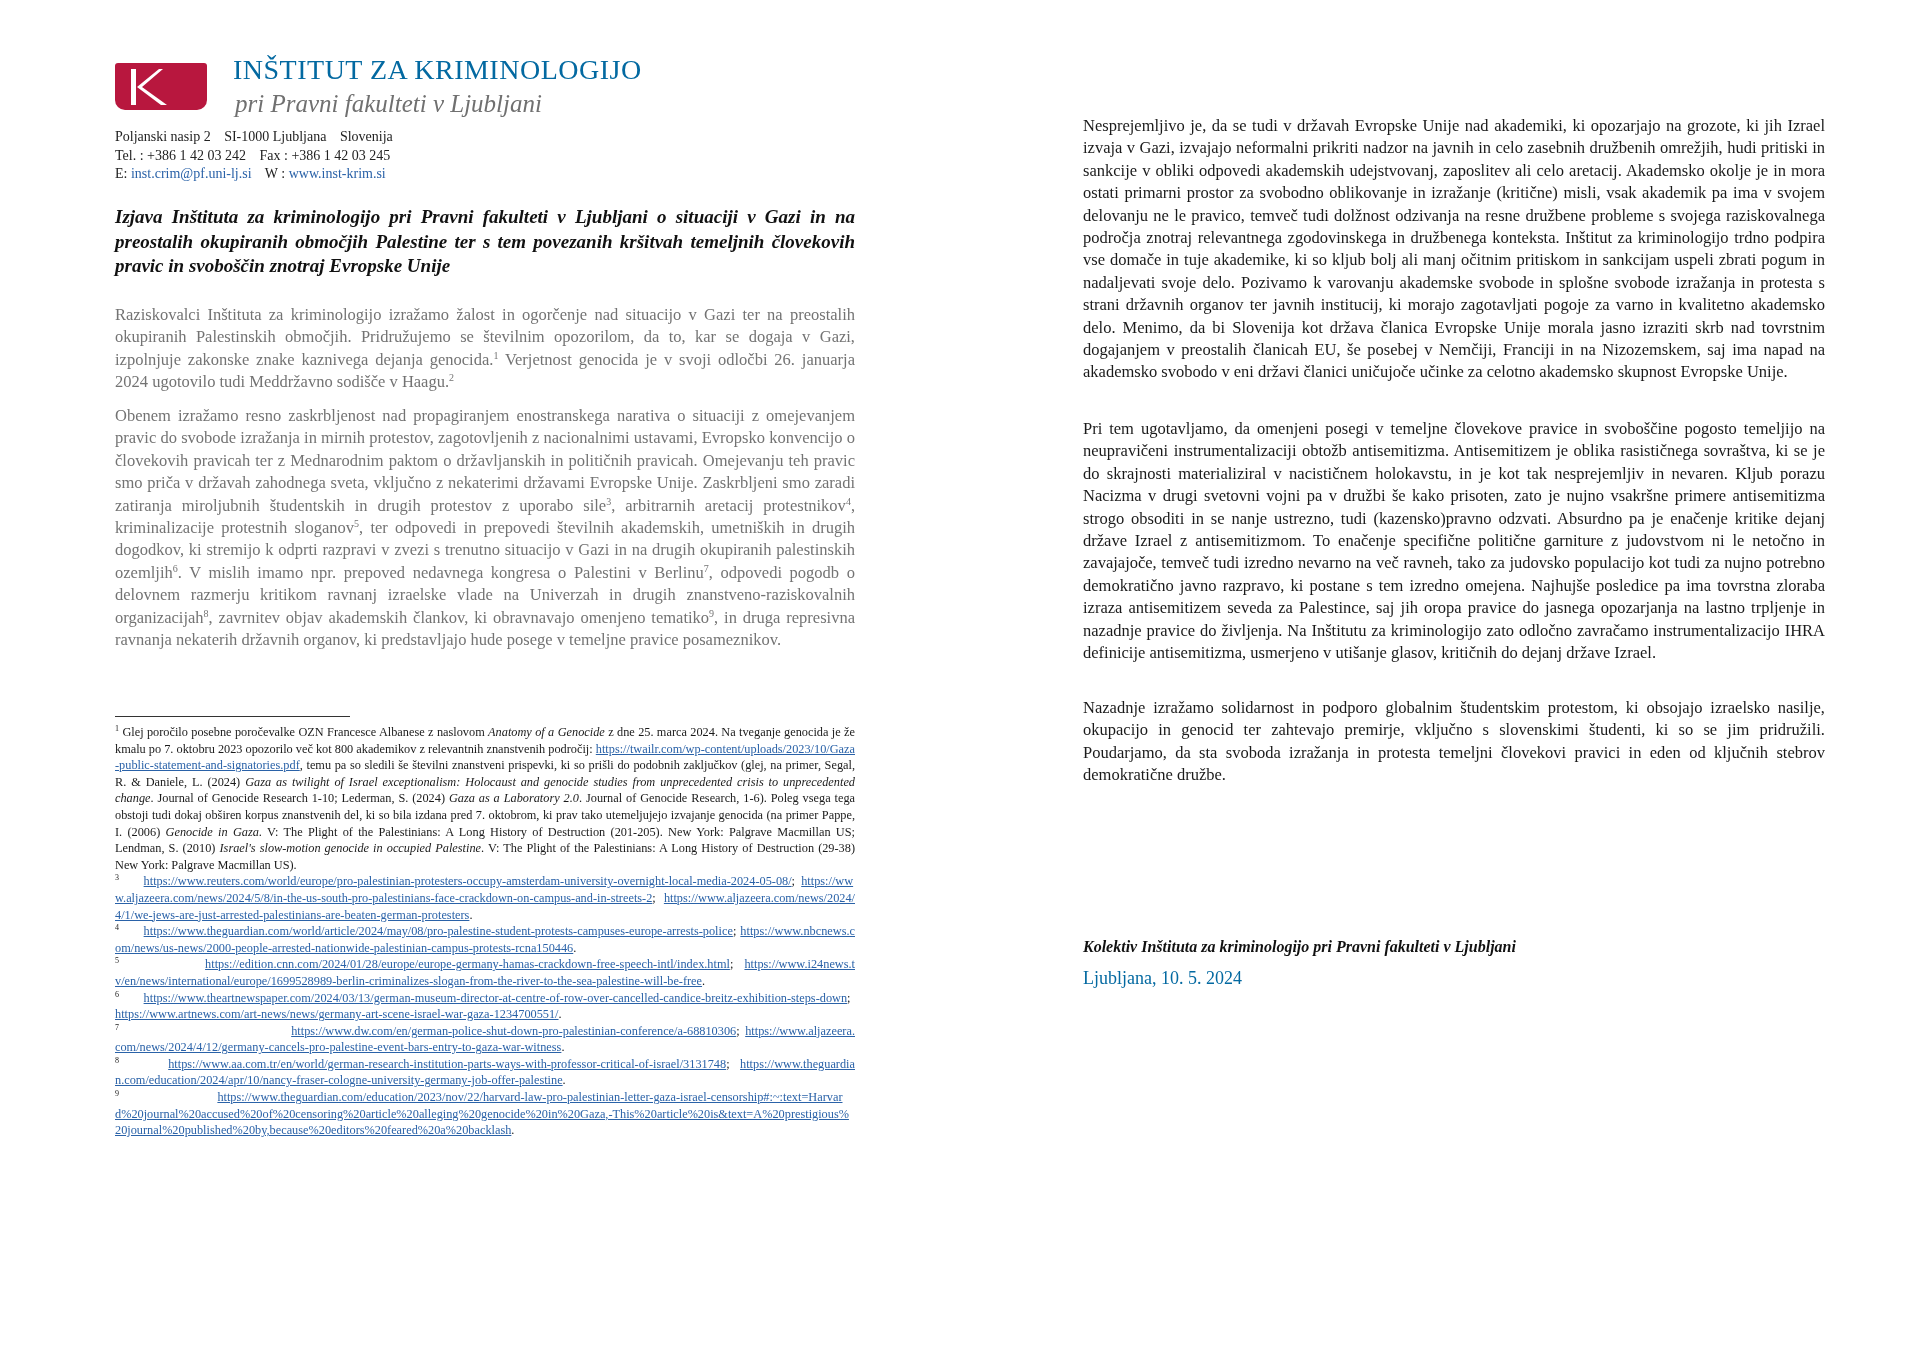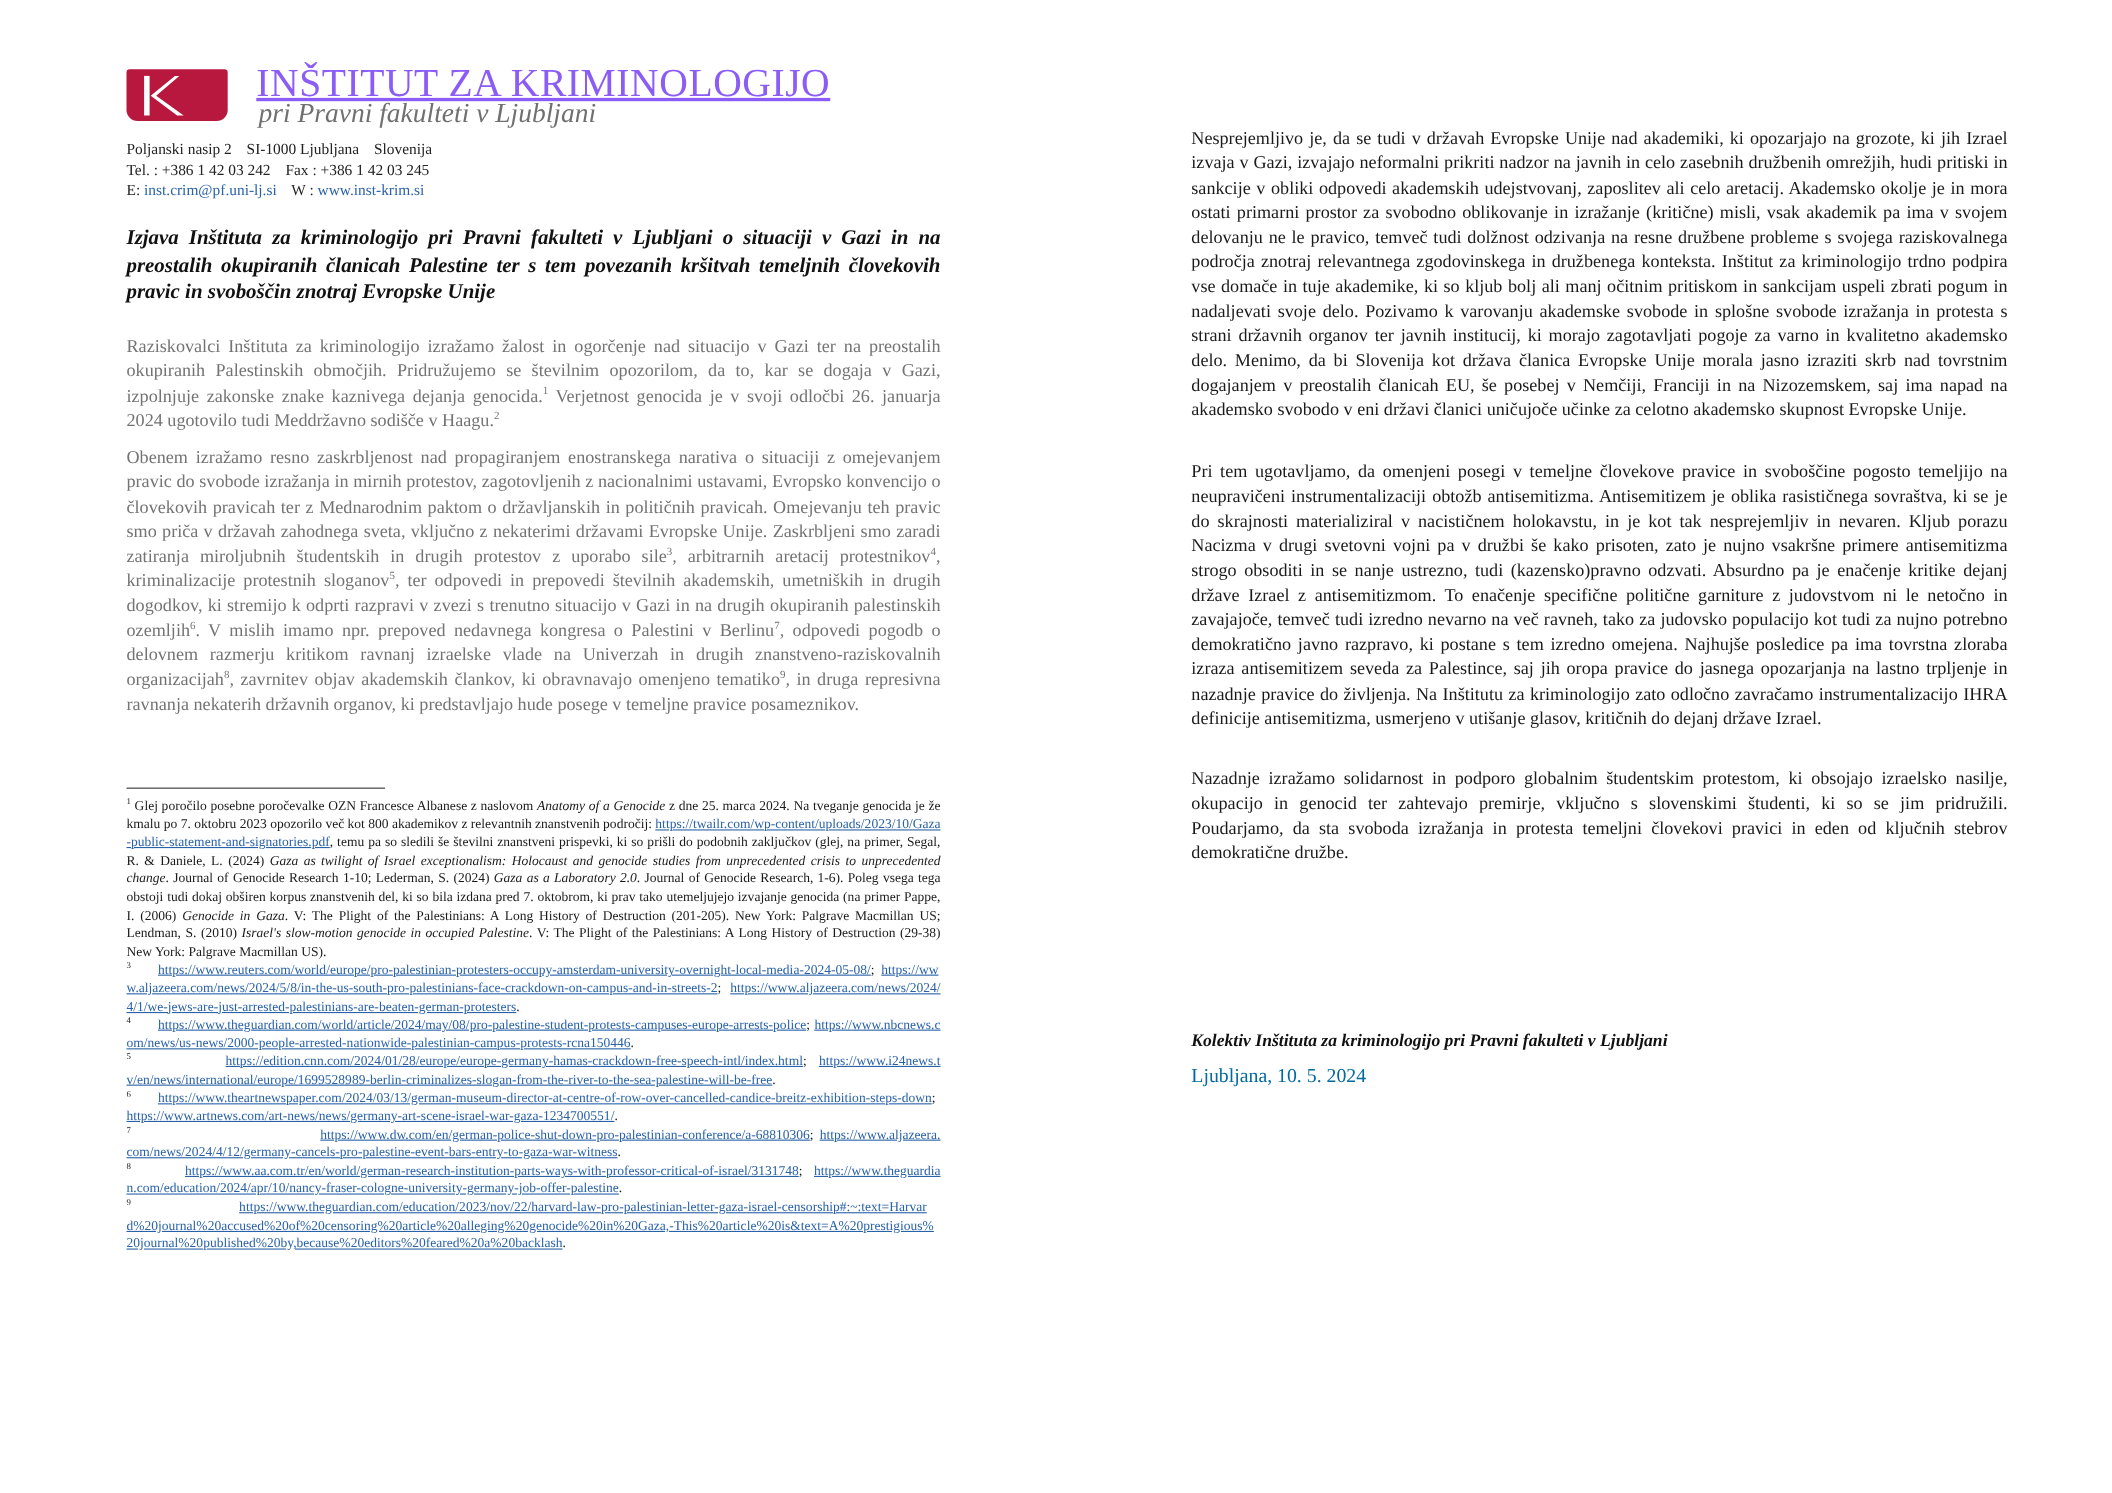--- a/index.html
+++ b/index.html
@@ -5,21 +5,21 @@
   html, body { margin:0; padding:0; background:#ffffff; }
   body { width:1920px; height:1357px; position:relative; overflow:hidden; font-family:"Liberation Serif", serif; color:#1a1a1a; }
   .page { position:absolute; top:0; }
   .page-left { left:0; width:960px; height:1357px; }
   .page-right { left:960px; width:960px; height:1357px; }
 
   
   .letterhead { position:absolute; left:115px; top:60px; width:660px; }
   .logo { position:absolute; left:0; top:3px; width:92px; height:47px; background:#b8173e; border-radius:3px 3px 10px 10px; }
   .logo svg { position:absolute; left:0; top:0; }
-  .inst-name { position:absolute; left:118px; top:-6px; font-size:36px; color:#8b5cf6; letter-spacing:0.5px; white-space:nowrap;text-decoration:underline; }
+  .inst-name { position:absolute; left:118px; top:-6px; font-size:28px; color:#0369a1; letter-spacing:0.5px; white-space:nowrap; }
   .inst-sub { position:absolute; left:120px; top:30px; font-size:25px; font-style:italic; color:#707070; white-space:nowrap; }
   .contact { position:absolute; left:115px; top:128px; font-size:14px; line-height:18.5px; color:#222; }
   .contact .row { white-space:nowrap; }
   .contact .gap { display:inline-block; width:10px; }
   a.link { color:#2a62a8; }
 
   
   .doc-title { position:absolute; left:115px; top:205px; width:740px; font-size:19px; font-weight:bold; font-style:italic; line-height:24.5px; text-align:justify; color:#111; }
 
   .body-text { position:absolute; left:115px; width:740px; font-size:16.5px; line-height:22.4px; text-align:justify; color:#737373; }
@@ -71,21 +71,21 @@
       <span>+386 1 42 03 245</span>
     </div>
     <div class="row">
       <span>E:</span>
       <a class="link">inst.crim@pf.uni-lj.si</a><span class="gap"></span>
       <span>W :</span>
       <a class="link">www.inst-krim.si</a>
     </div>
   </div>
 
-  <div class="doc-title">Izjava Inštituta za kriminologijo pri Pravni fakulteti v Ljubljani o situaciji v Gazi in na preostalih okupiranih članicah Palestine ter s tem povezanih kršitvah temeljnih človekovih pravic in svoboščin znotraj Evropske Unije</div>
+  <div class="doc-title">Izjava Inštituta za kriminologijo pri Pravni fakulteti v Ljubljani o situaciji v Gazi in na preostalih okupiranih območjih Palestine ter s tem povezanih kršitvah temeljnih človekovih pravic in svoboščin znotraj Evropske Unije</div>
 
   <p class="body-text p1"><span>Raziskovalci Inštituta za kriminologijo izražamo žalost in ogorčenje nad situacijo v Gazi ter na preostalih okupiranih Palestinskih območjih. Pridružujemo se številnim opozorilom, da to, kar se dogaja v Gazi, izpolnjuje zakonske znake kaznivega dejanja genocida.</span><sup>1</sup><span> Verjetnost genocida je v svoji odločbi 26. januarja 2024 ugotovilo tudi Meddržavno sodišče v Haagu.</span><sup>2</sup></p>
 
   <p class="body-text p2"><span>Obenem izražamo resno zaskrbljenost nad propagiranjem enostranskega narativa o situaciji z omejevanjem pravic do svobode izražanja in mirnih protestov, zagotovljenih z nacionalnimi ustavami, Evropsko konvencijo o človekovih pravicah ter z Mednarodnim paktom o državljanskih in političnih pravicah. Omejevanju teh pravic smo priča v državah zahodnega sveta, vključno z nekaterimi državami Evropske Unije. Zaskrbljeni smo zaradi zatiranja miroljubnih študentskih in drugih protestov z uporabo sile</span><sup>3</sup><span>, arbitrarnih aretacij protestnikov</span><sup>4</sup><span>, kriminalizacije protestnih sloganov</span><sup>5</sup><span>, ter odpovedi in prepovedi številnih akademskih, umetniških in drugih dogodkov, ki stremijo k odprti razpravi v zvezi s trenutno situacijo v Gazi in na drugih okupiranih palestinskih ozemljih</span><sup>6</sup><span>. V mislih imamo npr. prepoved nedavnega  kongresa o Palestini v Berlinu</span><sup>7</sup><span>, odpovedi pogodb o delovnem razmerju kritikom ravnanj izraelske vlade na Univerzah in drugih znanstveno-raziskovalnih organizacijah</span><sup>8</sup><span>, zavrnitev objav akademskih člankov, ki obravnavajo omenjeno tematiko</span><sup>9</sup><span>, in druga represivna ravnanja nekaterih državnih organov, ki predstavljajo hude posege v temeljne pravice posameznikov.</span></p>
 
   <div class="fn-rule"></div>
 
   <div class="footnotes">
     <p class="fn"><sup>1</sup><span> Glej poročilo posebne poročevalke OZN Francesce Albanese z naslovom </span><i>Anatomy of a Genocide</i><span> z dne 25. marca 2024. Na tveganje genocida je že kmalu po 7. oktobru 2023 opozorilo več kot 800 akademikov z relevantnih znanstvenih področij: </span><a>https://twailr.com/wp-content/uploads/2023/10/Gaza-public-statement-and-signatories.pdf</a><span>, temu pa so sledili še številni znanstveni prispevki, ki so prišli do podobnih zaključkov (glej, na primer, Segal, R. &amp; Daniele, L. (2024) </span><i>Gaza as twilight of Israel exceptionalism: Holocaust and genocide studies from unprecedented crisis to unprecedented change</i><span>. Journal of Genocide Research 1-10; Lederman, S. (2024) </span><i>Gaza as a Laboratory 2.0</i><span>. Journal of Genocide Research, 1-6). Poleg vsega tega obstoji tudi dokaj obširen korpus znanstvenih del, ki so bila izdana pred 7. oktobrom, ki prav tako utemeljujejo izvajanje genocida (na primer Pappe, I. (2006) </span><i>Genocide in Gaza</i><span>. V: The Plight of the Palestinians: A Long History of Destruction (201-205). New York: Palgrave Macmillan US; Lendman, S. (2010) </span><i>Israel's slow-motion genocide in occupied Palestine</i><span>. V: The Plight of the Palestinians: A Long History of Destruction (29-38) New York: Palgrave Macmillan US).</span></p>
 

